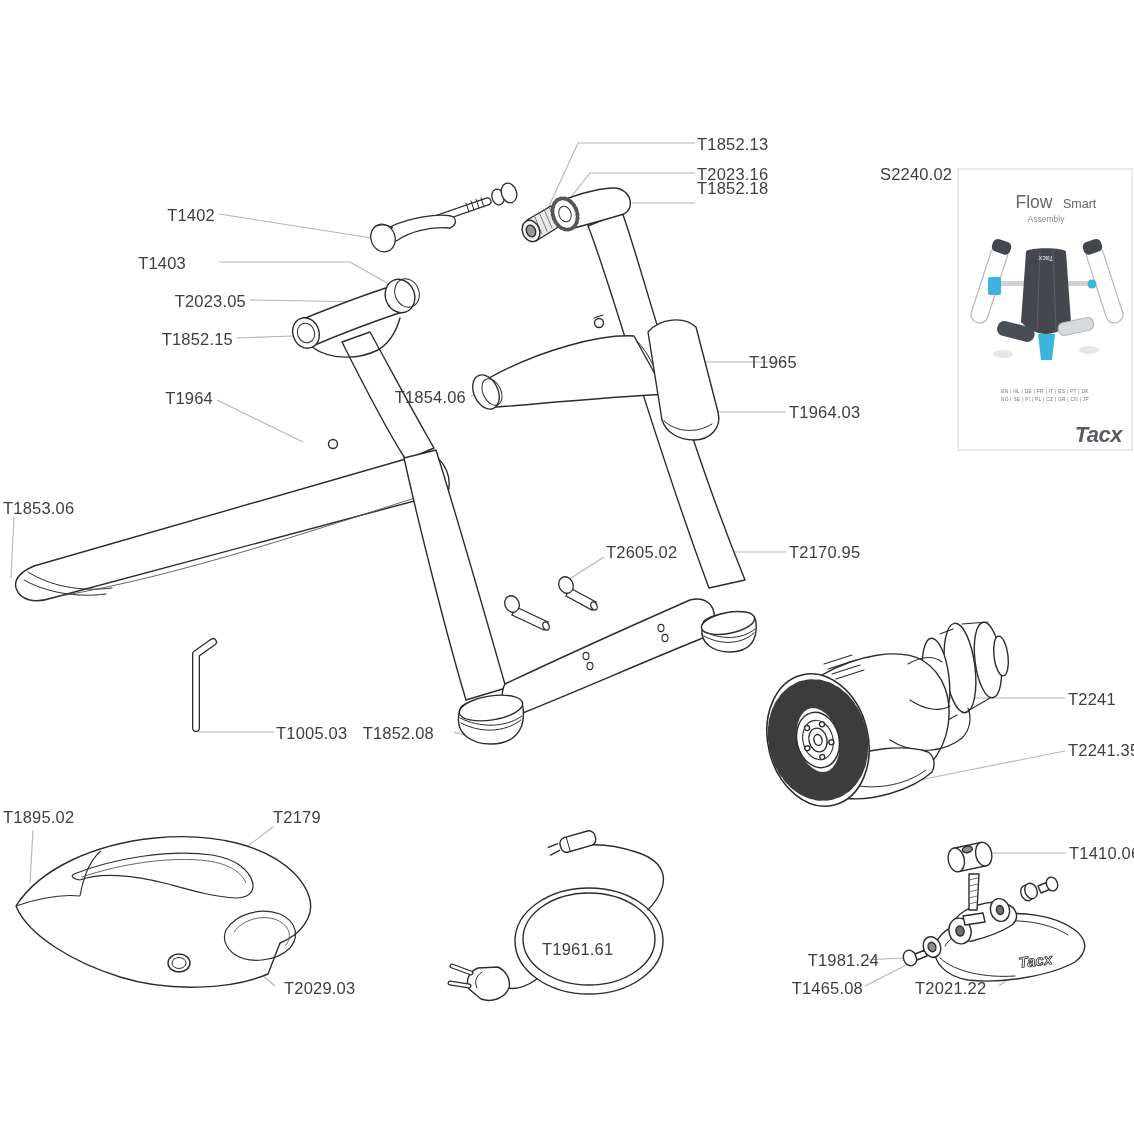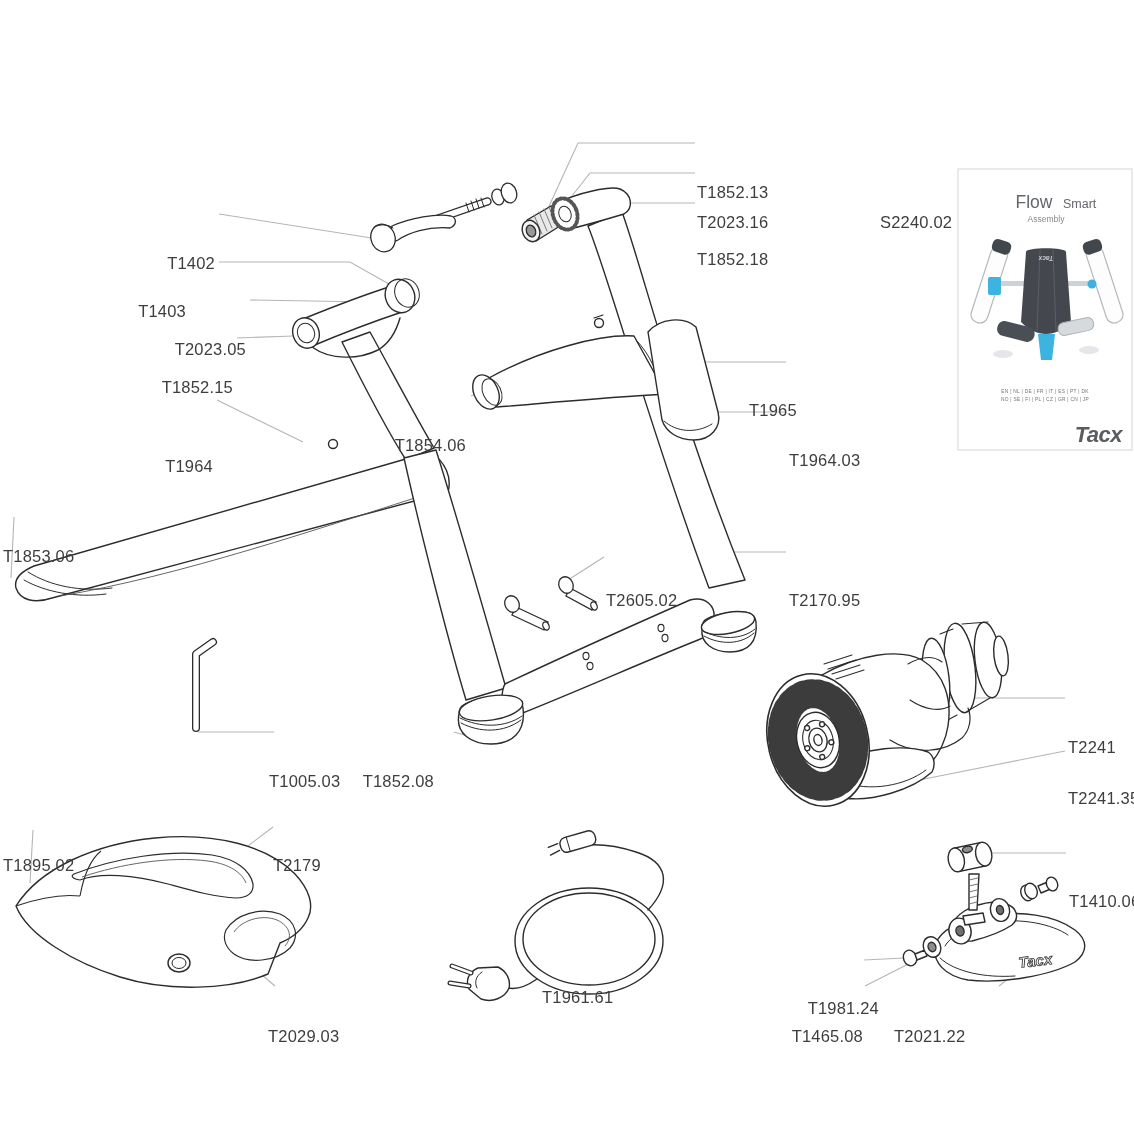--- a/index.html
+++ b/index.html
@@ -1,20 +1,20 @@
 <!DOCTYPE html>
 <html><head>
 <meta charset="utf-8">
 <style>
   html,body{margin:0;padding:0;background:#ffffff;}
   #stage{position:relative;width:1134px;height:1134px;background:#ffffff;overflow:hidden;
          font-family:"Liberation Sans", sans-serif;}
   #art{position:absolute;left:0;top:0;}
   .lbl{position:absolute;font-size:16.5px;color:#3e3e3e;letter-spacing:.2px;white-space:nowrap;
-       font-family:"Liberation Sans", sans-serif;margin-top:48px;}
+       font-family:"Liberation Sans", sans-serif;}
   .r{text-align:left;}
 </style>
 </head>
 <body>
 
 <div id="stage">
 
 <svg id="art" width="1134" height="1134" viewBox="0 0 1134 1134">
 
   <g stroke="#b5b5b5" stroke-width="1.1" fill="none">
@@ -291,39 +291,39 @@
       <ellipse cx="1089" cy="350" rx="10" ry="4" fill="#e4e6e9"></ellipse>
     </g>
     <text x="1045" y="393" text-anchor="middle" font-family="Liberation Sans, sans-serif" font-size="4.8" fill="#6f7276" letter-spacing="0.3">EN | NL | DE | FR | IT | ES | PT | DK</text>
     <text x="1045" y="401" text-anchor="middle" font-family="Liberation Sans, sans-serif" font-size="4.8" fill="#6f7276" letter-spacing="0.3">NO | SE | FI | PL | CZ | GR | CN | JP</text>
     <text x="1122" y="442" text-anchor="end" font-family="Liberation Sans, sans-serif" font-size="22" font-style="italic" font-weight="bold" fill="#595c60" letter-spacing="-0.5">Tacx</text>
   </g>
 </svg>
 
 <div class="lbl" style="left:697px;top:135px">T1852.13</div>
 <div class="lbl" style="left:697px;top:165px">T2023.16</div>
-<div class="lbl" style="left:697px;top:202px">T1852.18</div>
+<div class="lbl" style="left:697px;top:179px">T1852.18</div>
 <div class="lbl" style="left:880px;top:165px">S2240.02</div>
 <div class="lbl r" style="right:919px;top:206px">T1402</div>
 <div class="lbl r" style="right:948px;top:254px">T1403</div>
 <div class="lbl r" style="right:888px;top:292px">T2023.05</div>
 <div class="lbl r" style="right:901px;top:330px">T1852.15</div>
 <div class="lbl" style="left:749px;top:353px">T1965</div>
 <div class="lbl r" style="right:668px;top:388px">T1854.06</div>
 <div class="lbl" style="left:789px;top:403px">T1964.03</div>
-<div class="lbl r" style="right:921px;top:409px">T1964</div>
+<div class="lbl r" style="right:921px;top:389px">T1964</div>
 <div class="lbl" style="left:3px;top:499px">T1853.06</div>
 <div class="lbl" style="left:606px;top:543px">T2605.02</div>
 <div class="lbl" style="left:789px;top:543px">T2170.95</div>
 <div class="lbl" style="left:1068px;top:690px">T2241</div>
 <div class="lbl" style="left:1068px;top:741px">T2241.35</div>
-<div class="lbl" style="left:269px;top:724px">T1005.03</div>
+<div class="lbl" style="left:276px;top:724px">T1005.03</div>
 <div class="lbl r" style="right:700px;top:724px">T1852.08</div>
 <div class="lbl" style="left:3px;top:808px">T1895.02</div>
 <div class="lbl" style="left:273px;top:808px">T2179</div>
-<div class="lbl" style="left:268px;top:979px">T2029.03</div>
+<div class="lbl" style="left:284px;top:979px">T2029.03</div>
 <div class="lbl" style="left:542px;top:940px">T1961.61</div>
 <div class="lbl" style="left:1069px;top:844px">T1410.06</div>
 <div class="lbl r" style="right:255px;top:951px">T1981.24</div>
 <div class="lbl r" style="right:271px;top:979px">T1465.08</div>
-<div class="lbl" style="left:894px;top:979px">T2021.22</div>
+<div class="lbl" style="left:915px;top:979px">T2021.22</div>
 
 </div>
 
 </body></html>

